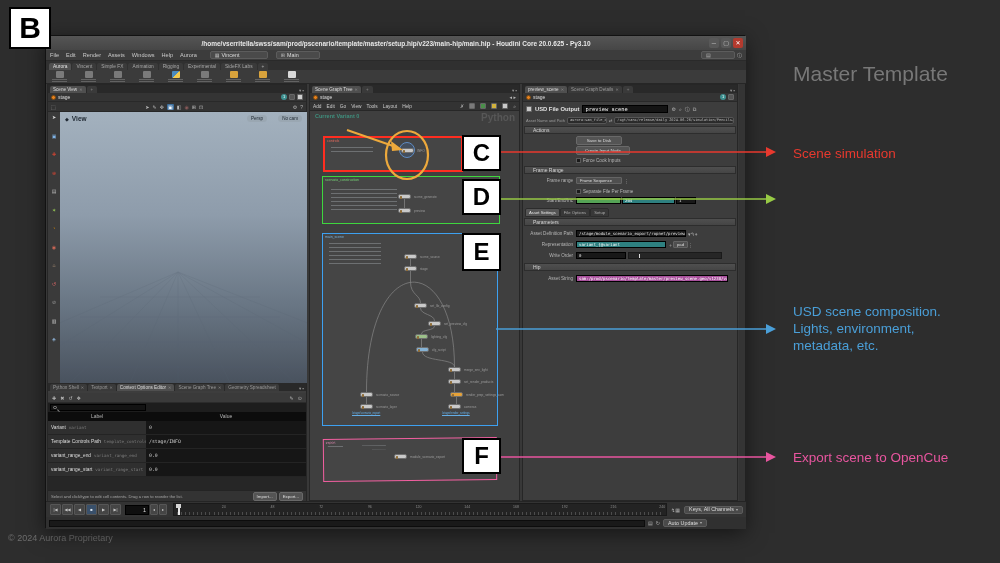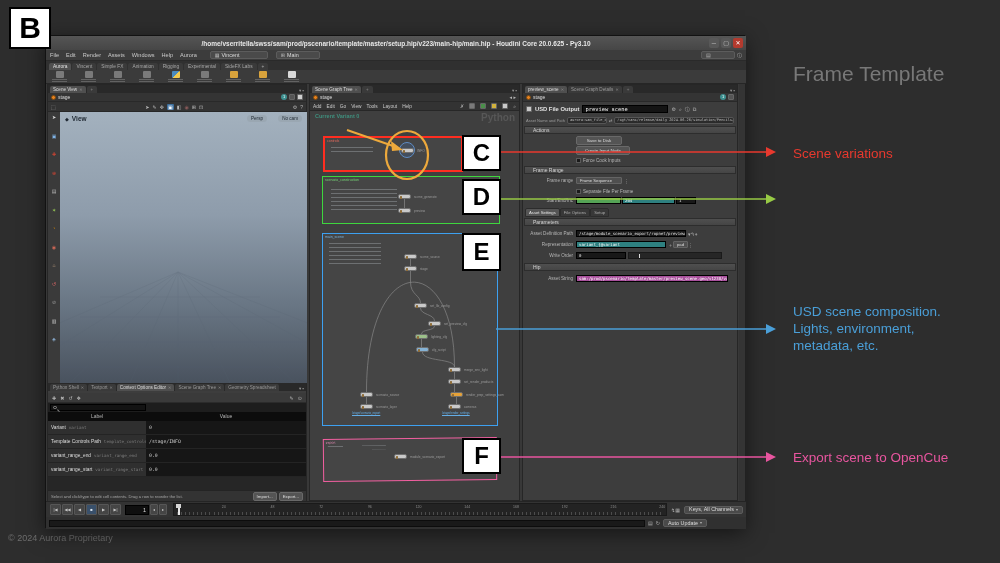--- a/index.html
+++ b/index.html
@@ -790,21 +790,21 @@
     <line x1="347" y1="130" x2="396" y2="147" stroke="#eda93c" stroke-width="2"></line>
     <polygon points="403,150 391,141 392,151" fill="#eda93c"></polygon>
   </svg>
 
   <div class="letter" id="marker-b">B</div>
   <div class="letter" style="left:462px;top:135px">C</div>
   <div class="letter" style="left:462px;top:179px">D</div>
   <div class="letter" style="left:462px;top:233px;height:38px">E</div>
   <div class="letter" style="left:462px;top:438px">F</div>
 
-  <div class="abs" id="master-title">Frame Template</div>
-  <div class="callout" style="top:145px;color:#e8392e">Scene variations</div>
+  <div class="abs" id="master-title">Master Template</div>
+  <div class="callout" style="top:145px;color:#e8392e">Scene simulation</div>
   <div class="callout" style="top:303px;color:#4a9fd8">USD scene composition.
 Lights, environment,
 metadata, etc.</div>
   <div class="callout" style="top:449px;color:#e8559f">Export scene to OpenCue</div>
 
   <div class="abs" id="footer">© 2024 Aurora Proprietary</div>
 </div>
 
 </body></html>

